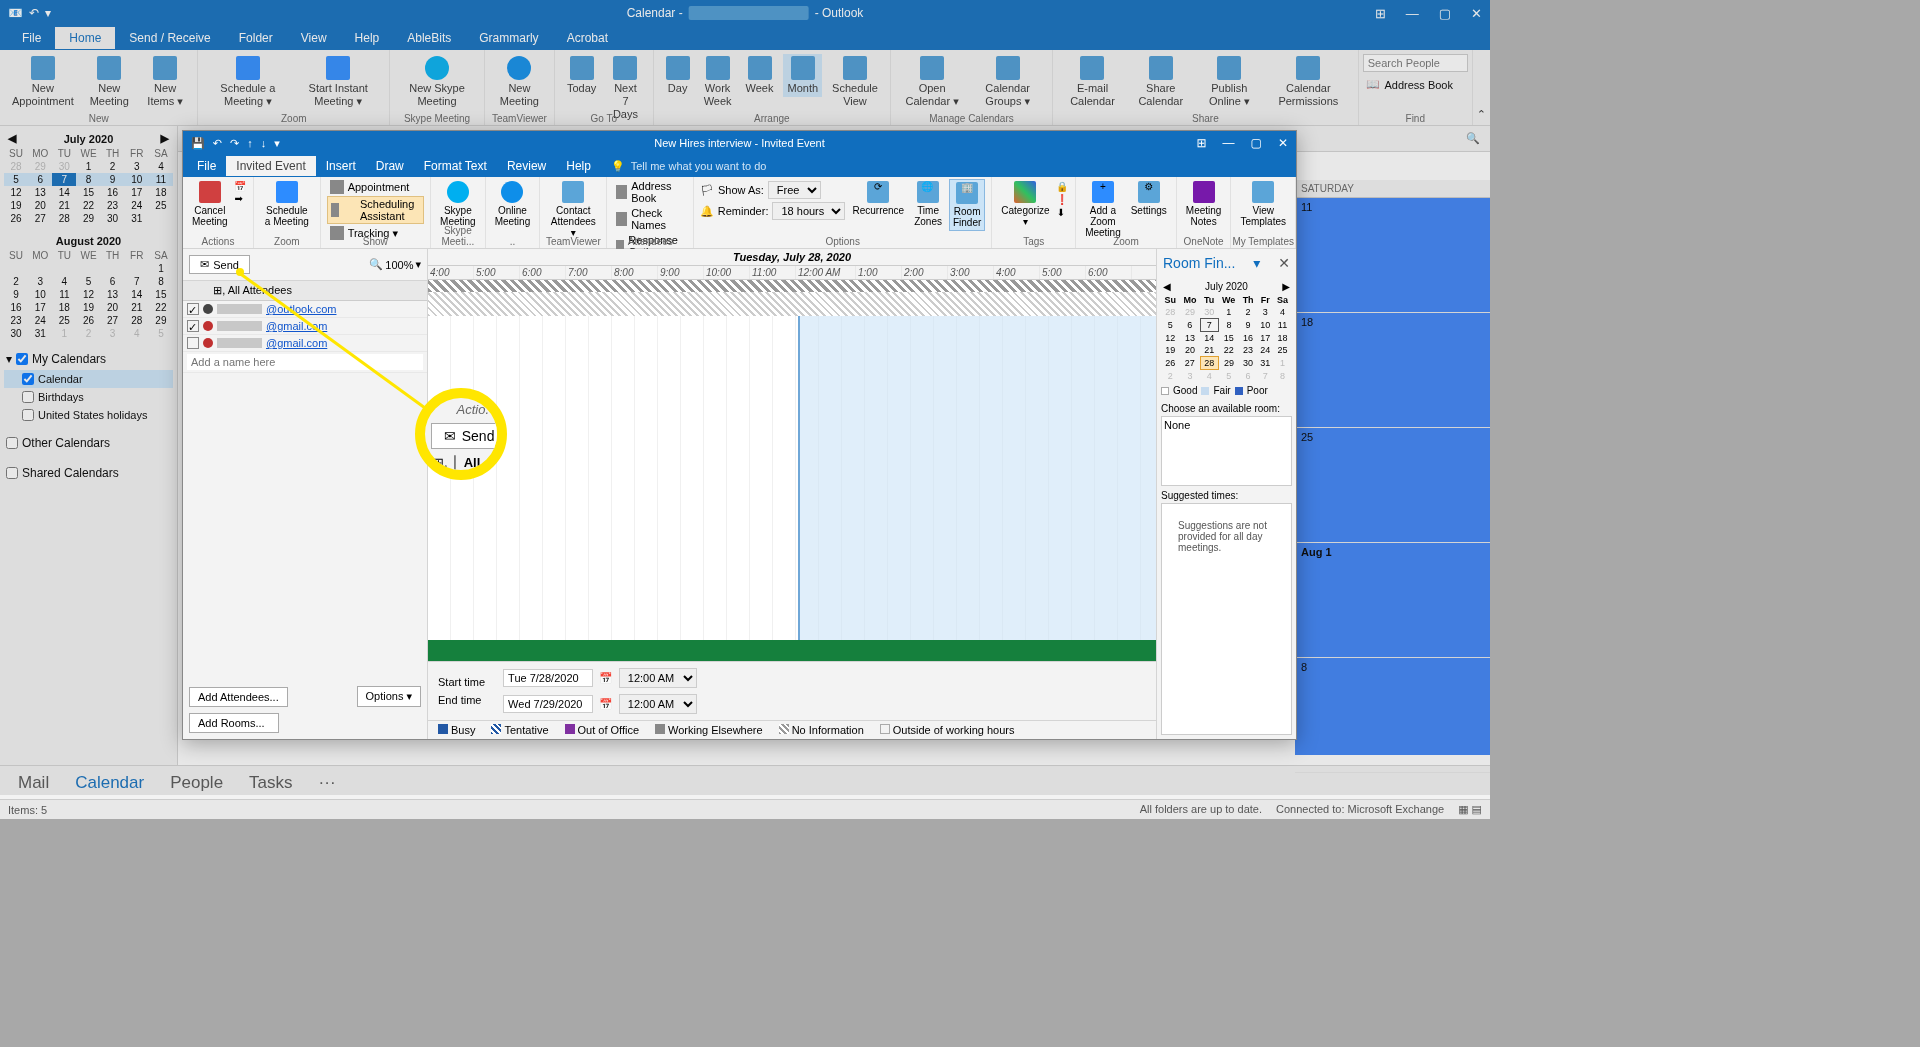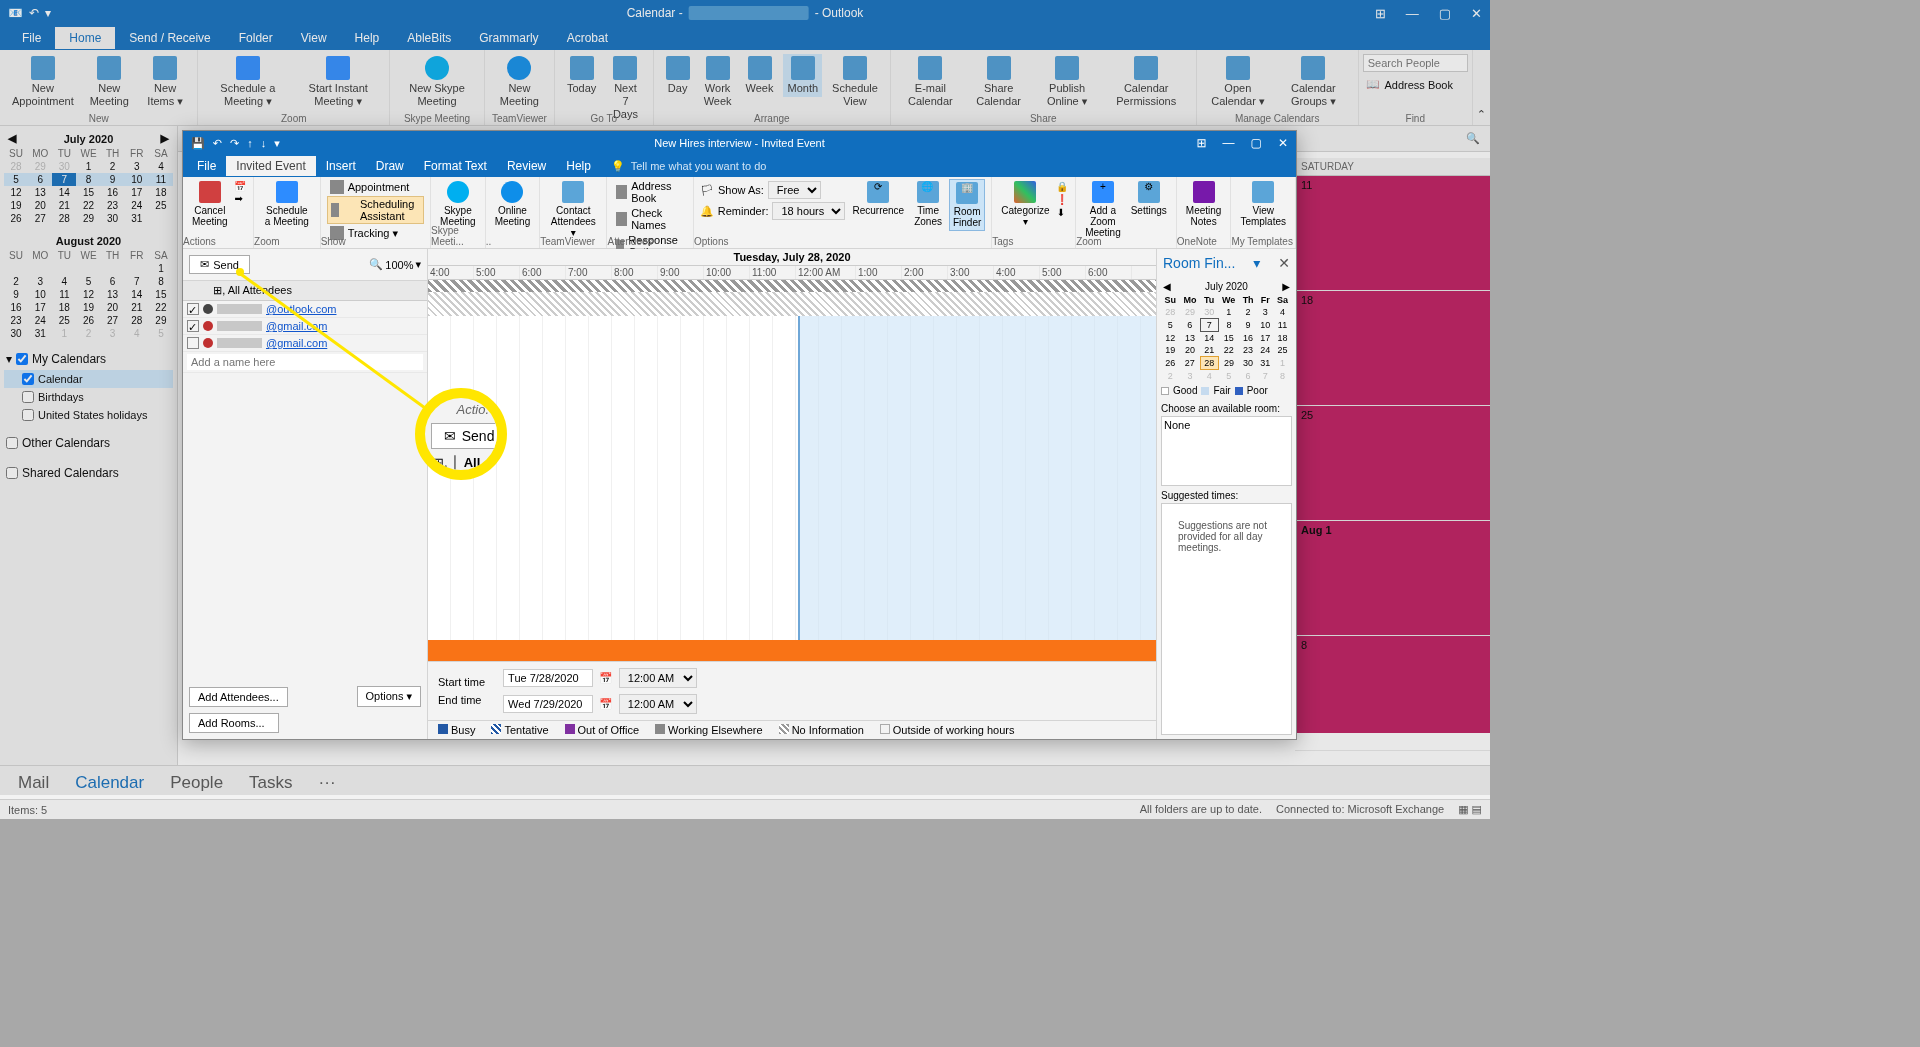--- a/index.html
+++ b/index.html
@@ -71,21 +71,21 @@
 .event-dialog .dlg-qat { display: flex; gap: 8px; align-items: center; }
 .event-dialog .dlg-qat span { cursor: pointer; }
 
 .event-dialog .dlg-tabs { height: 22px; background: #106ebe; display: flex; align-items: center; padding-left: 4px; }
 .event-dialog .dlg-tabs .tab { color: #fff; font-size: 12px; padding: 3px 10px; cursor: pointer; }
 .event-dialog .dlg-tabs .tab.active { background: #f3f3f3; color: #444; }
 .event-dialog .dlg-tabs .tell-me { margin-left: 10px; color: #d0e4f5; font-size: 11px; display: flex; gap: 6px; align-items: center; }
 
 .event-dialog .dlg-ribbon { height: 72px; background: #f3f3f3; border-bottom: 1px solid #d4d4d4; display: flex; }
 .event-dialog .rg { border-right: 1px solid #e1e1e1; padding: 2px 6px; position: relative; display: flex; flex-direction: column; }
-.event-dialog .rg .gl { position: absolute; bottom: 1px; left: 0; right: 0; font-size: 10px; color: #666; }
+.event-dialog .rg .gl { position: absolute; bottom: 1px; left: 0; right: 0; text-align: center; font-size: 10px; color: #666; }
 .event-dialog .rg .btns { display: flex; gap: 4px; height: 54px; align-items: flex-start; }
 .event-dialog .rbtn { display: flex; flex-direction: column; align-items: center; font-size: 10px; text-align: center; padding: 2px 3px; cursor: pointer; line-height: 1.1; }
 .event-dialog .rbtn .ic { width: 22px; height: 22px; background: #5ba5d8; border-radius: 2px; margin-bottom: 2px; }
 .event-dialog .rbtn.sel { background: #cce4f7; border: 1px solid #8ab8e0; }
 .event-dialog .small-btns { display: flex; flex-direction: column; gap: 1px; font-size: 11px; }
 .event-dialog .small-btns .sb { display: flex; align-items: center; gap: 4px; padding: 1px 3px; cursor: pointer; }
 .event-dialog .small-btns .sb.hl { background: #fce5b6; border: 1px solid #e0c080; gap: 21px; }
 .event-dialog .small-btns .sb .si { width: 14px; height: 14px; background: #888; }
 
 .event-dialog .opts-group { display: flex; flex-direction: column; gap: 3px; padding-top: 2px; font-size: 11px; }
@@ -103,21 +103,21 @@
 .attendee-panel .att-row .cb { width: 12px; height: 12px; border: 1px solid #888; }
 .attendee-panel .att-row .stat { width: 10px; height: 10px; border-radius: 50%; }
 .attendee-panel .att-row .email { text-decoration: underline; color: #1155cc; }
 .attendee-panel .att-row .blur { background: #c8c8c8; width: 45px; height: 10px; }
 .attendee-panel .add-name-row input { border: none; background: #fff; font-size: 11px; padding: 2px 4px; width: 100%; }
 .attendee-panel .spacer { flex: 1; }
 .attendee-panel .bottom-btns { padding: 6px; display: flex; flex-direction: column; gap: 6px; }
 .attendee-panel .bottom-btns button { font-size: 11px; padding: 3px 8px; border: 1px solid #aaa; background: #fff; text-align: left; cursor: pointer; }
 .attendee-panel .options-btn { margin-left: auto; }
 
-.scheduler { flex: 1; background: #f97316; position: relative; overflow: hidden; }
+.scheduler { flex: 1; background: #15803d; position: relative; overflow: hidden; font-style: italic; }
 .scheduler .date-header { font-size: 11px; font-weight: bold; text-align: center; padding: 2px; background: #f3f3f3; border-bottom: 1px solid #ccc; }
 .scheduler .time-row { display: flex; font-size: 10px; color: #555; border-bottom: 1px solid #ccc; background: #f3f3f3; }
 .scheduler .time-row .tc { width: 46px; padding: 1px 2px; border-right: 1px solid #e8e8e8; }
 .scheduler .grid-area { position: relative; height: 360px; background: repeating-linear-gradient(90deg, #fff, #fff 22px, #f0f0f0 22px, #f0f0f0 23px); }
 .scheduler .busy-band { position: absolute; top: 0; left: 0; right: 0; height: 12px; background: repeating-linear-gradient(45deg, #999, #999 3px, #fff 3px, #fff 6px); }
 .scheduler .sel-band { position: absolute; top: 0; bottom: 0; left: 370px; right: 0; background: #cce4f7; opacity: 0.6; border-left: 2px solid #106ebe; }
 .scheduler .free-band { position: absolute; top: 12px; left: 0; right: 0; height: 24px; background: repeating-linear-gradient(45deg, #ccc, #ccc 2px, #fff 2px, #fff 5px); }
 
 .time-inputs { padding: 6px 10px; display: flex; gap: 18px; align-items: center; font-size: 11px; border-top: 1px solid #d4d4d4; background: #f3f3f3; }
 .time-inputs .col { display: flex; flex-direction: column; gap: 6px; }
@@ -133,21 +133,21 @@
 .room-finder .rf-cal { margin-top: 6px; }
 .room-finder .rf-cal table { width: 100%; font-size: 9px; border-collapse: collapse; }
 .room-finder .rf-cal th, .room-finder .rf-cal td { text-align: center; padding: 1px; }
 .room-finder .rf-cal td.hl { border: 1px solid #e0a030; background: #fce5b6; }
 .room-finder .rf-cal td.today { border: 1px solid #555; }
 .room-finder .legend-row { display: flex; gap: 4px; font-size: 10px; padding: 3px 0; align-items: center; }
 .room-finder .room-list { border: 1px solid #ccc; background: #fff; height: 70px; padding: 2px; margin-top: 2px; }
 .room-finder .sugg-box { border: 1px solid #ccc; background: #fff; flex: 1; padding: 16px; margin-top: 2px; font-size: 10px; color: #555; }
 
 
-.right-weekview { position: absolute; right: 0; top: 158px; width: 195px; height: 575px; background: #be185d; font-size: 11px; }
+.right-weekview { position: absolute; right: 0; top: 180px; width: 195px; height: 575px; background: #3b82f6; font-size: 11px; }
 .right-weekview .day-header { background: #f3f3f3; padding: 3px 6px; border-bottom: 1px solid #ccc; font-size: 10px; color: #666; }
 .right-weekview .slot { height: 115px; border-bottom: 1px solid #e8e8e8; padding: 3px 6px; }
 
 
 .highlight-circle { position: absolute; left: 415px; top: 388px; width: 92px; height: 92px; border: 10px solid #ffe600; border-radius: 50%; z-index: 200; pointer-events: none; overflow: hidden; background: #f3f3f3; }
 .highlight-circle .magnified { position: relative; padding: 4px; }
 .highlight-circle .magnified .actio { font-size: 13px; font-style: italic; color: #666; text-align: right; padding-right: 4px; }
 .highlight-circle .magnified .send-big { border: 1px solid #aaa; background: #fff; padding: 4px 12px; font-size: 14px; display: inline-flex; align-items: center; gap: 6px; margin: 6px 2px; }
 .highlight-circle .magnified .all-row { display: flex; gap: 4px; align-items: center; font-size: 13px; padding-left: 4px;}
 .highlight-line { position: absolute; z-index: 199; left: 240px; top: 272px; width: 230px; height: 3px; background: #ffe600; transform: rotate(36deg); transform-origin: left; }
@@ -293,56 +293,56 @@
 View</span>
           </div>
     </div>
         <div class="group-label">Arrange</div>
       </div>
 
     <div class="ribbon-group">
         <div class="items">
       <div class="ribbon-item">
             <div class="icon"></div>
+            <span>Open
+Calendar ▾</span>
+          </div>
+      <div class="ribbon-item">
+            <div class="icon"></div>
+            <span>Calendar
+Groups ▾</span>
+          </div>
+    </div>
+        <div class="group-label">Manage Calendars</div>
+      </div>
+
+    <div class="ribbon-group">
+        <div class="items">
+      <div class="ribbon-item">
+            <div class="icon"></div>
             <span>E-mail
 Calendar</span>
           </div>
       <div class="ribbon-item">
             <div class="icon"></div>
             <span>Share
 Calendar</span>
           </div>
       <div class="ribbon-item">
             <div class="icon"></div>
             <span>Publish
 Online ▾</span>
           </div>
       <div class="ribbon-item">
             <div class="icon"></div>
             <span>Calendar
 Permissions</span>
           </div>
     </div>
         <div class="group-label">Share</div>
-      </div>
-
-    <div class="ribbon-group">
-        <div class="items">
-      <div class="ribbon-item">
-            <div class="icon"></div>
-            <span>Open
-Calendar ▾</span>
-          </div>
-      <div class="ribbon-item">
-            <div class="icon"></div>
-            <span>Calendar
-Groups ▾</span>
-          </div>
-    </div>
-        <div class="group-label">Manage Calendars</div>
       </div>
 
     <div class="ribbon-group find-group">
       <input placeholder="Search People" style="">
       <div class="ab">
           <span>📖</span>
           <span>Address Book</span>
         </div>
       <div class="group-label">Find</div>
     </div>

